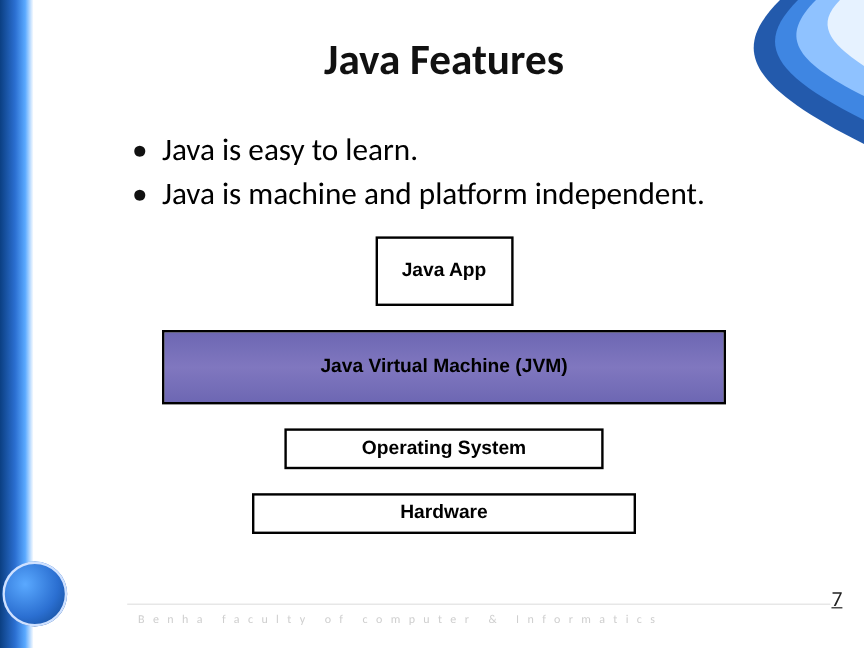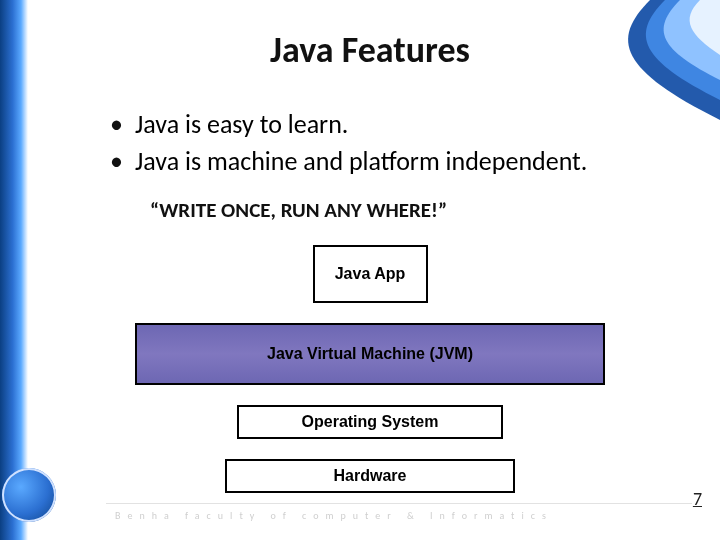--- a/index.html
+++ b/index.html
@@ -23,21 +23,21 @@
   .bullets li::before { content: "\2022"; color: #111; margin-right: 12px; }
 
   .slogan { font-size: 21px; font-weight: 700; color: #111; margin-left: 90px; margin-top: 10px; margin-bottom: 22px; }
 
   .stack { display: flex; flex-direction: column; align-items: center; gap: 20px; margin-top: 6px; }
   .box { border: 2px solid #000; background: #fff; text-align: center; font-family: Arial, sans-serif; }
   .box-app { width: 115px; padding: 18px 8px; font-size: 16px; font-weight: 700; }
   .box-jvm { width: 470px; padding: 20px 10px; font-size: 16px; font-weight: 700;
              background: linear-gradient(180deg, #6d67b3 0%, #8077bf 50%, #6d67b3 100%); color: #000; }
   .box-os  { width: 266px; padding: 6px 10px; font-size: 16px; font-weight: 700; }
-  .box-hw  { width: 290px; padding: 6px 10px; font-size: 16px; font-weight: 700; }
+  .box-hw  { width: 320px; padding: 6px 10px; font-size: 16px; font-weight: 700; }
 
   
   .footer-bar {
     position: absolute; left: 0; bottom: 16px; width: 100%; height: 44px;
   }
   .logo-circle {
     position: absolute; left: 2px; bottom: 2px; width: 54px; height: 54px;
     border-radius: 50%; background: radial-gradient(circle at 35% 35%, #5aa9ff 0%, #2b6fd1 55%, #0b3f82 100%);
     box-shadow: 0 0 0 2px #cfe1ff inset;
   }
@@ -68,21 +68,20 @@
   </svg>
 
   <div class="content">
     <h1 class="title">Java Features</h1>
 
     <ul class="bullets">
       <li>Java is easy to learn.</li>
       <li>Java is machine and platform independent.</li>
     </ul>
 
-    <div class="slogan">“WRITE ONCE, RUN ANY WHERE!”</div>
 
     <div class="stack">
       <div class="box box-app">Java App</div>
       <div class="box box-jvm">Java Virtual Machine (JVM)</div>
       <div class="box box-os">Operating System</div>
       <div class="box box-hw">Hardware</div>
     </div>
   </div>
 
   <div class="footer-bar">

